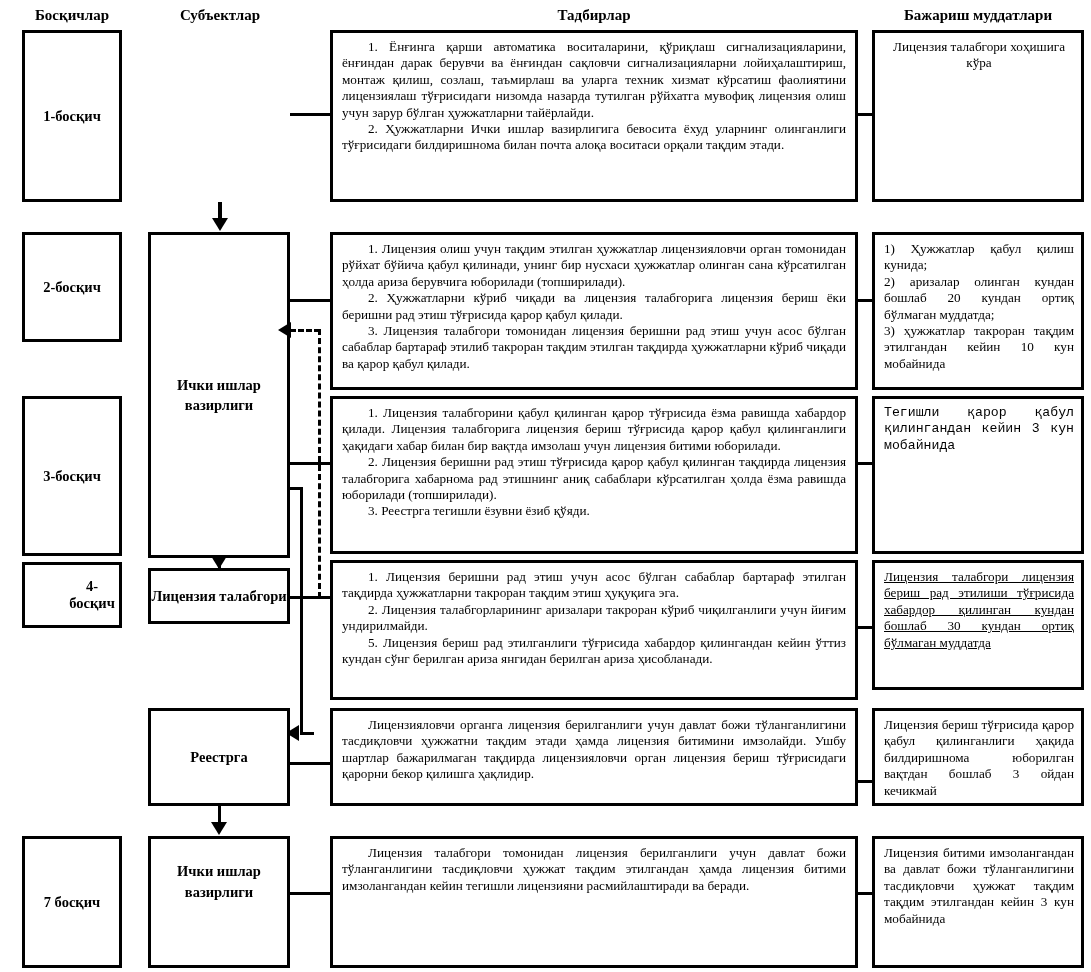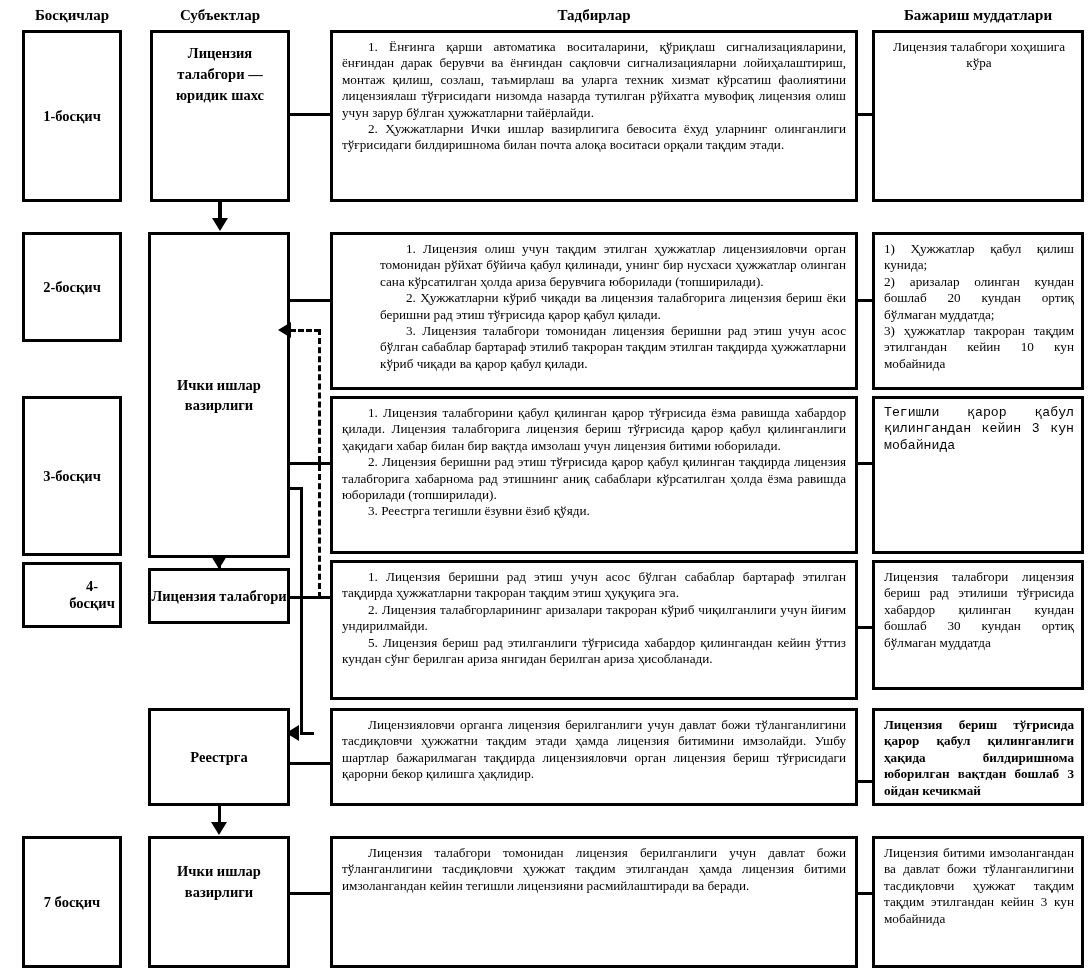--- a/index.html
+++ b/index.html
@@ -137,23 +137,20 @@
 
   <div class="col-header" style="left:22px; top:6px; width:100px;">Босқичлар</div>
   <div class="col-header" style="left:150px; top:6px; width:140px;">Субъектлар</div>
   <div class="col-header" style="left:330px; top:6px; width:528px;">Тадбирлар</div>
   <div class="col-header" style="left:872px; top:6px; width:212px;">Бажариш муддатлари</div>
 
   <div class="box" style="left:22px; top:30px; width:100px; height:172px;">
     <div class="stage-label">1-босқич</div>
   </div>
 
-  <div class="box subject-top" style="left:150px; top:30px; width:140px; height:172px;">
-    <span>Лицензия талабгори — юридик шахс</span>
-  </div>
 
   <div class="box" style="left:330px; top:30px; width:528px; height:172px;">
     <div class="measures">
       <p>1. Ёнғинга қарши автоматика воситаларини, қўриқлаш сигнализацияларини, ёнғиндан дарак берувчи ва ёнғиндан сақловчи сигнализацияларни лойиҳалаштириш, монтаж қилиш, созлаш, таъмирлаш ва уларга техник хизмат кўрсатиш фаолиятини лицензиялаш тўғрисидаги низомда назарда тутилган рўйхатга мувофиқ лицензия олиш учун зарур бўлган ҳужжатларни тайёрлайди.</p>
       <p>2. Ҳужжатларни Ички ишлар вазирлигига бевосита ёхуд уларнинг олинганлиги тўғрисидаги билдиришнома билан почта алоқа воситаси орқали тақдим этади.</p>
     </div>
   </div>
 
   <div class="box" style="left:872px; top:30px; width:212px; height:172px;">
     <div class="deadline center">
@@ -171,21 +168,21 @@
   <div class="box" style="left:22px; top:232px; width:100px; height:110px;">
     <div class="stage-label">2-босқич</div>
   </div>
 
   <div class="box" style="left:148px; top:232px; width:142px; height:326px;">
     <div class="subject-center">
       <span>Ички ишлар вазирлиги</span>
     </div>
   </div>
 
-  <div class="box" style="left:330px; top:232px; width:528px; height:158px;padding-left:38px;">
+  <div class="box" style="left:330px; top:232px; width:528px; height:158px;">
     <div class="measures">
       <p>1. Лицензия олиш учун тақдим этилган ҳужжатлар лицензияловчи орган томонидан рўйхат бўйича қабул қилинади, унинг бир нусхаси ҳужжатлар олинган сана кўрсатилган ҳолда ариза берувчига юборилади (топширилади).</p>
       <p>2. Ҳужжатларни кўриб чиқади ва лицензия талабгорига лицензия бериш ёки беришни рад этиш тўғрисида қарор қабул қилади.</p>
       <p>3. Лицензия талабгори томонидан лицензия беришни рад этиш учун асос бўлган сабаблар бартараф этилиб такроран тақдим этилган тақдирда ҳужжатларни кўриб чиқади ва қарор қабул қилади.</p>
     </div>
   </div>
 
   <div class="box" style="left:872px; top:232px; width:212px; height:158px;">
     <div class="deadline">
       <p>1)  Ҳужжатлар  қабул қилиш кунида;</p>
@@ -242,42 +239,42 @@
   </div>
 
   <div class="box" style="left:330px; top:560px; width:528px; height:140px;">
     <div class="measures">
       <p>1. Лицензия беришни рад этиш учун асос бўлган сабаблар бартараф этилган тақдирда ҳужжатларни такроран тақдим этиш ҳуқуқига эга.</p>
       <p>2. Лицензия талабгорларининг аризалари такроран кўриб чиқилганлиги учун йиғим ундирилмайди.</p>
       <p>5. Лицензия бериш рад этилганлиги тўғрисида хабардор қилингандан кейин ўттиз кундан сўнг берилган ариза янгидан берилган ариза ҳисобланади.</p>
     </div>
   </div>
 
-  <div class="box" style="left:872px; top:560px; width:212px; height:130px;">
+  <div class="box" style="left:872px; top:560px; width:212px; height:130px;text-decoration:underline;">
     <div class="deadline">
       <p>Лицензия талабгори лицензия бериш рад этилиши тўғрисида хабардор қилинган кундан бошлаб 30 кундан ортиқ бўлмаган муддатда</p>
     </div>
   </div>
 
   <div class="line hline" style="left:288px; top:596px; width:44px;"></div>
   <div class="line hline" style="left:858px; top:626px; width:16px;"></div>
 
   <div class="box" style="left:148px; top:708px; width:142px; height:98px;">
     <div class="subject-center">
       <span>Реестрга</span>
     </div>
   </div>
 
   <div class="box" style="left:330px; top:708px; width:528px; height:98px;">
     <div class="measures">
       <p>Лицензияловчи органга лицензия берилганлиги учун давлат божи тўланганлигини тасдиқловчи ҳужжатни тақдим этади ҳамда лицензия битимини имзолайди. Ушбу шартлар бажарилмаган тақдирда лицензияловчи орган лицензия бериш тўғрисидаги қарорни бекор қилишга ҳақлидир.</p>
     </div>
   </div>
 
-  <div class="box" style="left:872px; top:708px; width:212px; height:98px;font-weight:bold;">
+  <div class="box" style="left:872px; top:708px; width:212px; height:98px;">
     <div class="deadline">
       <p>Лицензия бериш тўғрисида қарор қабул қилинганлиги ҳақида билдиришнома юборилган вақтдан бошлаб 3 ойдан кечикмай</p>
     </div>
   </div>
 
   <div class="line hline" style="left:288px; top:762px; width:44px;"></div>
   <div class="line hline" style="left:858px; top:780px; width:16px;"></div>
 
   <div class="line vline" style="left:218px; top:806px; height:22px;"></div>
   <div class="arrow-down" style="left:211px; top:822px;"></div>

